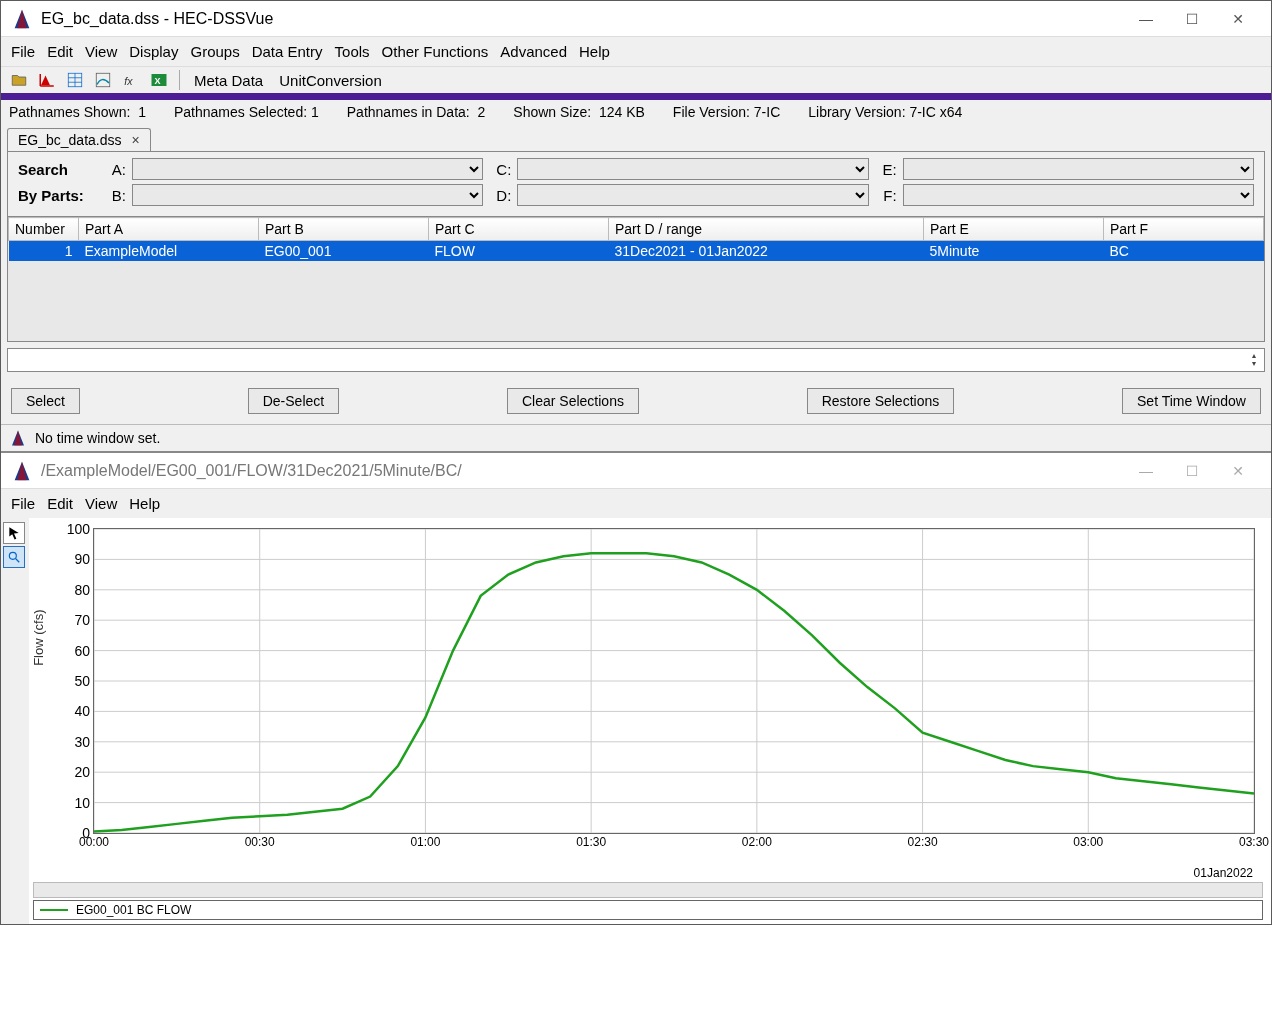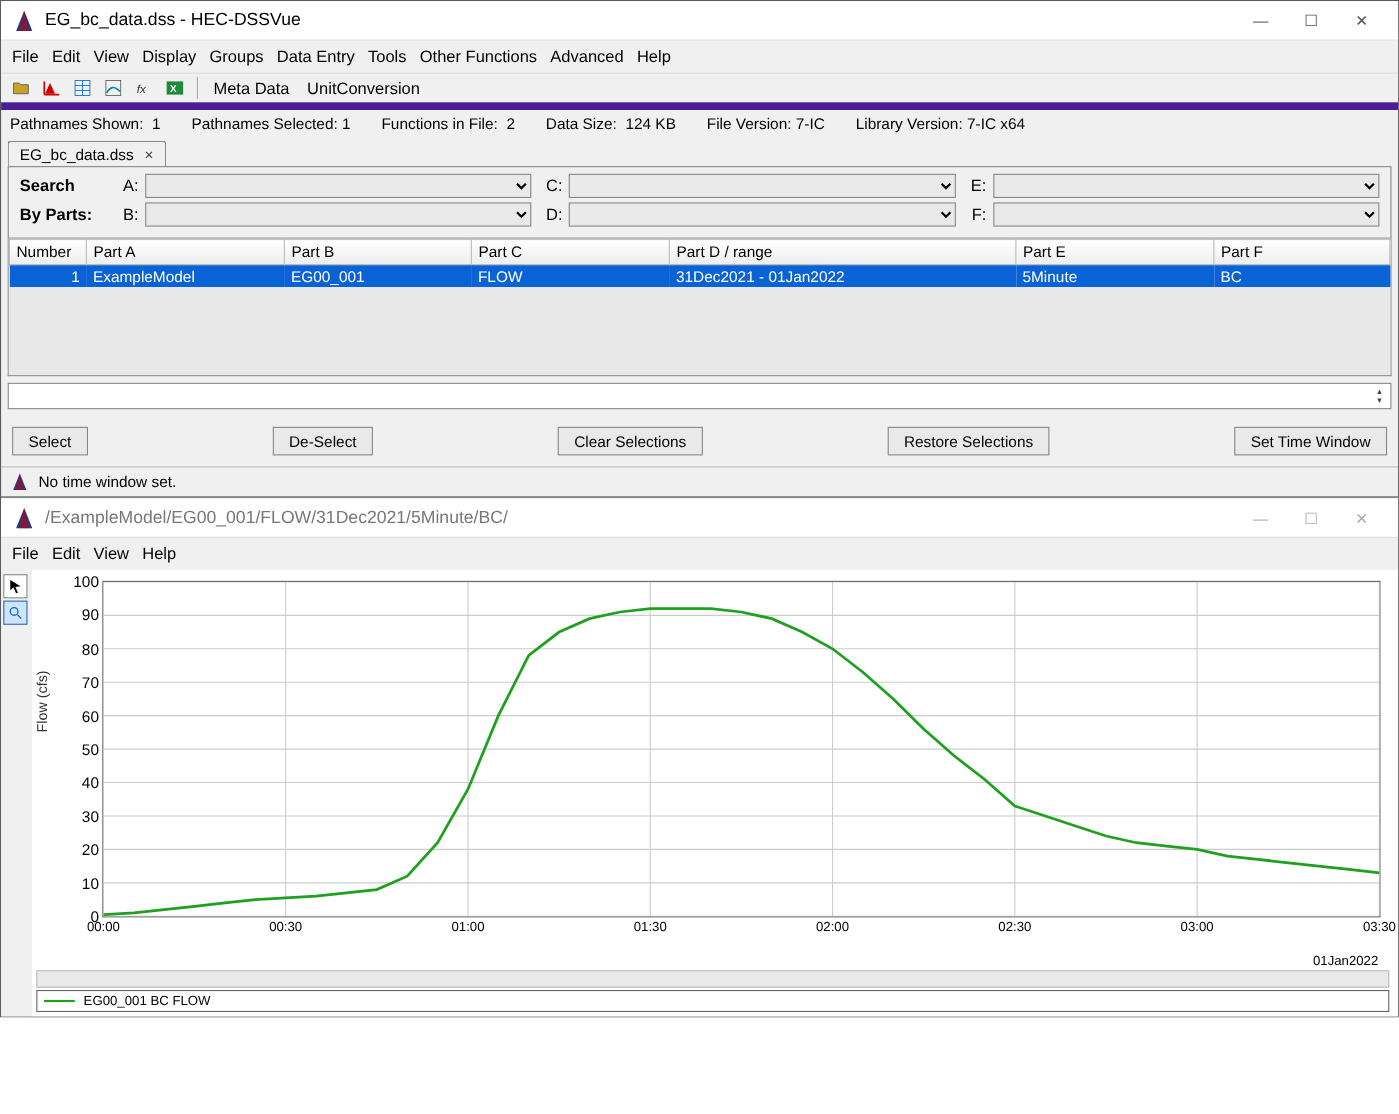--- a/index.html
+++ b/index.html
@@ -154,22 +154,22 @@
       </div>
     <div class="sep"></div>
     <span class="tlabel">Meta Data</span>
     <span class="tlabel">UnitConversion</span>
   </div>
 
 
   <div class="statusrow">
     <span class="pair"><span>Pathnames Shown:</span>&nbsp;&nbsp;<span>1</span></span>
     <span class="pair"><span>Pathnames Selected:</span> <span>1</span></span>
-    <span class="pair"><span>Functions in File:</span>&nbsp;&nbsp;<span>2</span></span>
-    <span class="pair"><span>Data Size:</span>&nbsp;&nbsp;<span>124  KB</span></span>
+    <span class="pair"><span>Pathnames in Data:</span>&nbsp;&nbsp;<span>2</span></span>
+    <span class="pair"><span>Shown Size:</span>&nbsp;&nbsp;<span>124  KB</span></span>
     <span class="pair"><span>File Version:</span> <span>7-IC</span></span>
     <span class="pair"><span>Library Version:</span> <span>7-IC    x64</span></span>
   </div>
 
   <div class="tabbar">
     <div class="tab">
       <span>EG_bc_data.dss</span>
       <span class="tabx">×</span>
     </div>
   </div>

